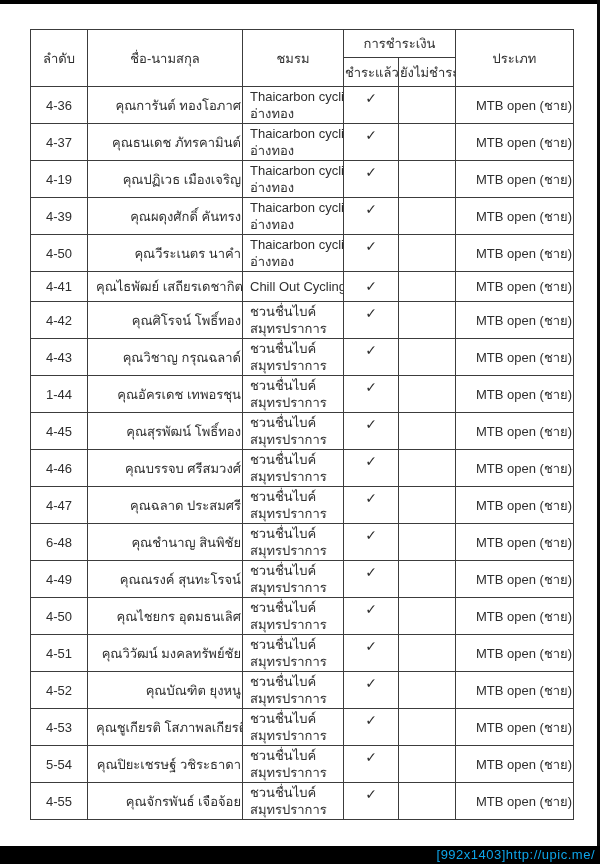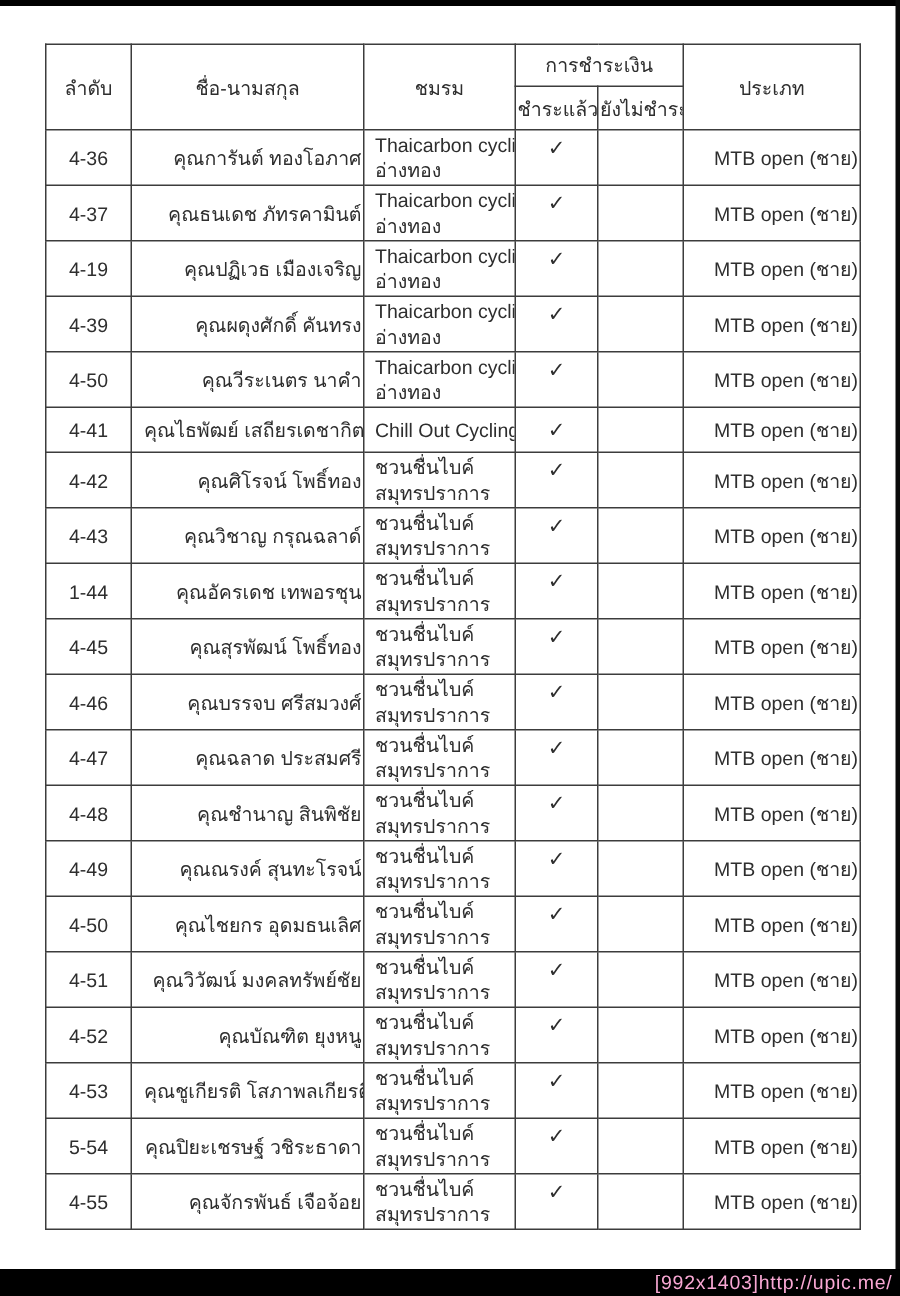--- a/index.html
+++ b/index.html
@@ -5,21 +5,21 @@
   html, body { margin:0; padding:0; }
   body {
     width:600px; height:864px; position:relative; overflow:hidden;
     background:#ffffff; color:#2e2e2e;
     font-family:"Liberation Sans","DejaVu Sans",sans-serif;
   }
   .top-bar { position:absolute; top:0; left:0; width:600px; height:4px; background:#000; }
   .right-strip { position:absolute; top:0; right:0; width:3px; height:864px; background:#0a0a0a; }
   .bottom-bar {
     position:absolute; bottom:0; left:0; width:600px; height:18px; background:#000;
-    color:#f9a8d4; font-size:13px; line-height:18px; text-align:right;
+    color:#0ea5e9; font-size:13px; line-height:18px; text-align:right;
     padding-right:5px; box-sizing:border-box; letter-spacing:0.5px;
   }
   table.reg {
     position:absolute; left:30px; top:29px; width:543px;
     border-collapse:collapse; table-layout:fixed; font-size:13px;
   }
   table.reg th, table.reg td {
     border:1px solid #3c3c3c; font-weight:normal; overflow:hidden;
     white-space:nowrap; box-sizing:border-box; color:#2e2e2e;
   }
@@ -202,21 +202,21 @@
     <td class="c-club">
           <div>ชวนชื่นไบค์</div>
           <div>สมุทรปราการ</div>
         </td>
     <td class="c-paid">✓</td>
     <td class="c-unpaid"></td>
     <td class="c-cat">MTB open (ชาย)</td>
   </tr>
 
   <tr>
-    <td class="c-no">4-48</td>
+    <td class="c-no">6-48</td>
     <td class="c-name">คุณชำนาญ สินพิชัย</td>
     <td class="c-club">
           <div>ชวนชื่นไบค์</div>
           <div>สมุทรปราการ</div>
         </td>
     <td class="c-paid">✓</td>
     <td class="c-unpaid"></td>
     <td class="c-cat">MTB open (ชาย)</td>
   </tr>
 

